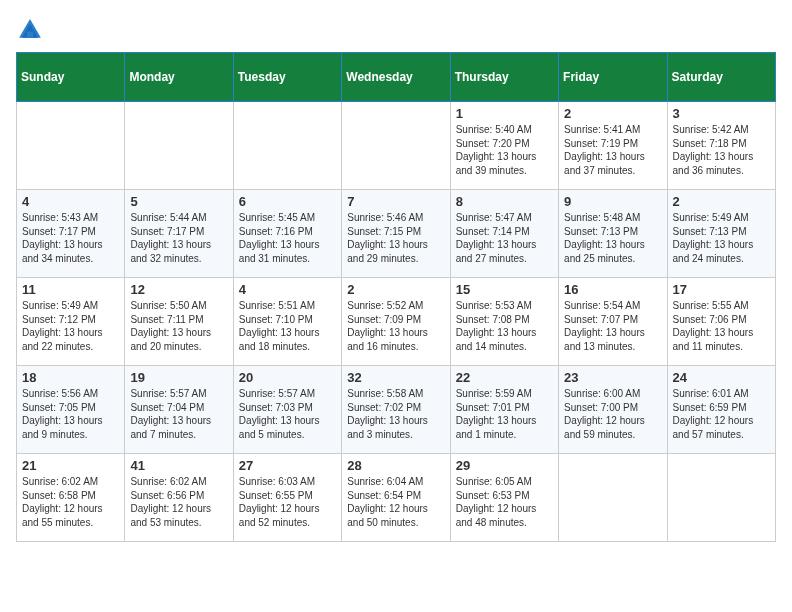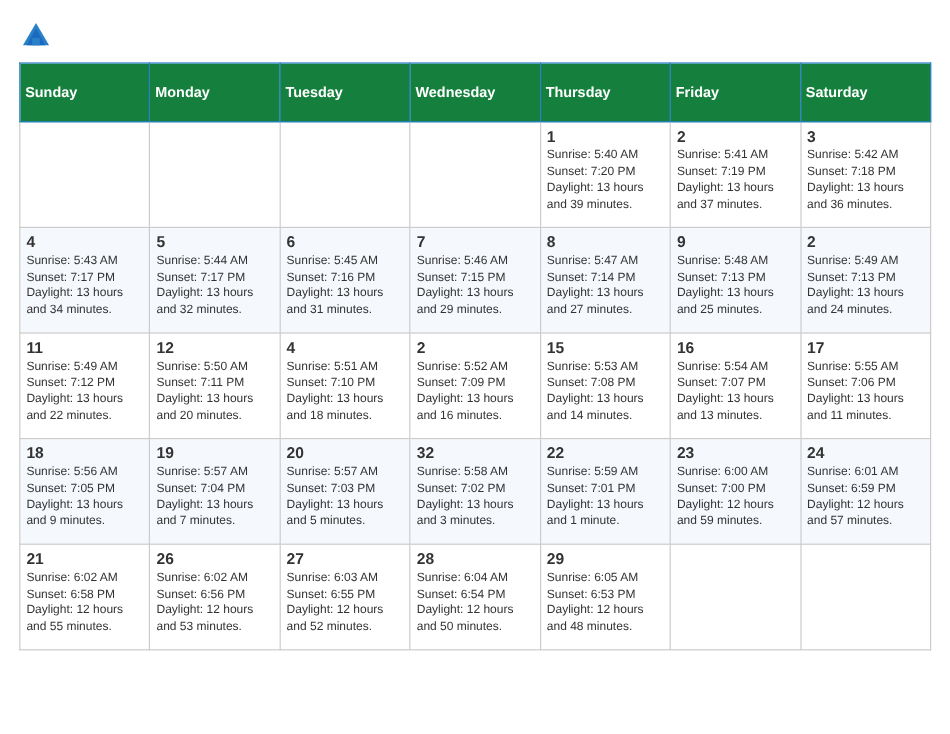--- a/index.html
+++ b/index.html
@@ -229,21 +229,21 @@
           <span class="day-num">24</span>
           <div class="day-detail">Sunrise: 6:01 AM<br>Sunset: 6:59 PM<br>Daylight: 12 hours and 57 minutes.</div>
         </td>
       </tr>
       <tr>
         <td>
           <span class="day-num">21</span>
           <div class="day-detail">Sunrise: 6:02 AM<br>Sunset: 6:58 PM<br>Daylight: 12 hours and 55 minutes.</div>
         </td>
         <td>
-          <span class="day-num">26</span>
+          <span class="day-num">41</span>
           <div class="day-detail">Sunrise: 6:02 AM<br>Sunset: 6:56 PM<br>Daylight: 12 hours and 53 minutes.</div>
         </td>
         <td>
           <span class="day-num">27</span>
           <div class="day-detail">Sunrise: 6:03 AM<br>Sunset: 6:55 PM<br>Daylight: 12 hours and 52 minutes.</div>
         </td>
         <td>
           <span class="day-num">28</span>
           <div class="day-detail">Sunrise: 6:04 AM<br>Sunset: 6:54 PM<br>Daylight: 12 hours and 50 minutes.</div>
         </td>

